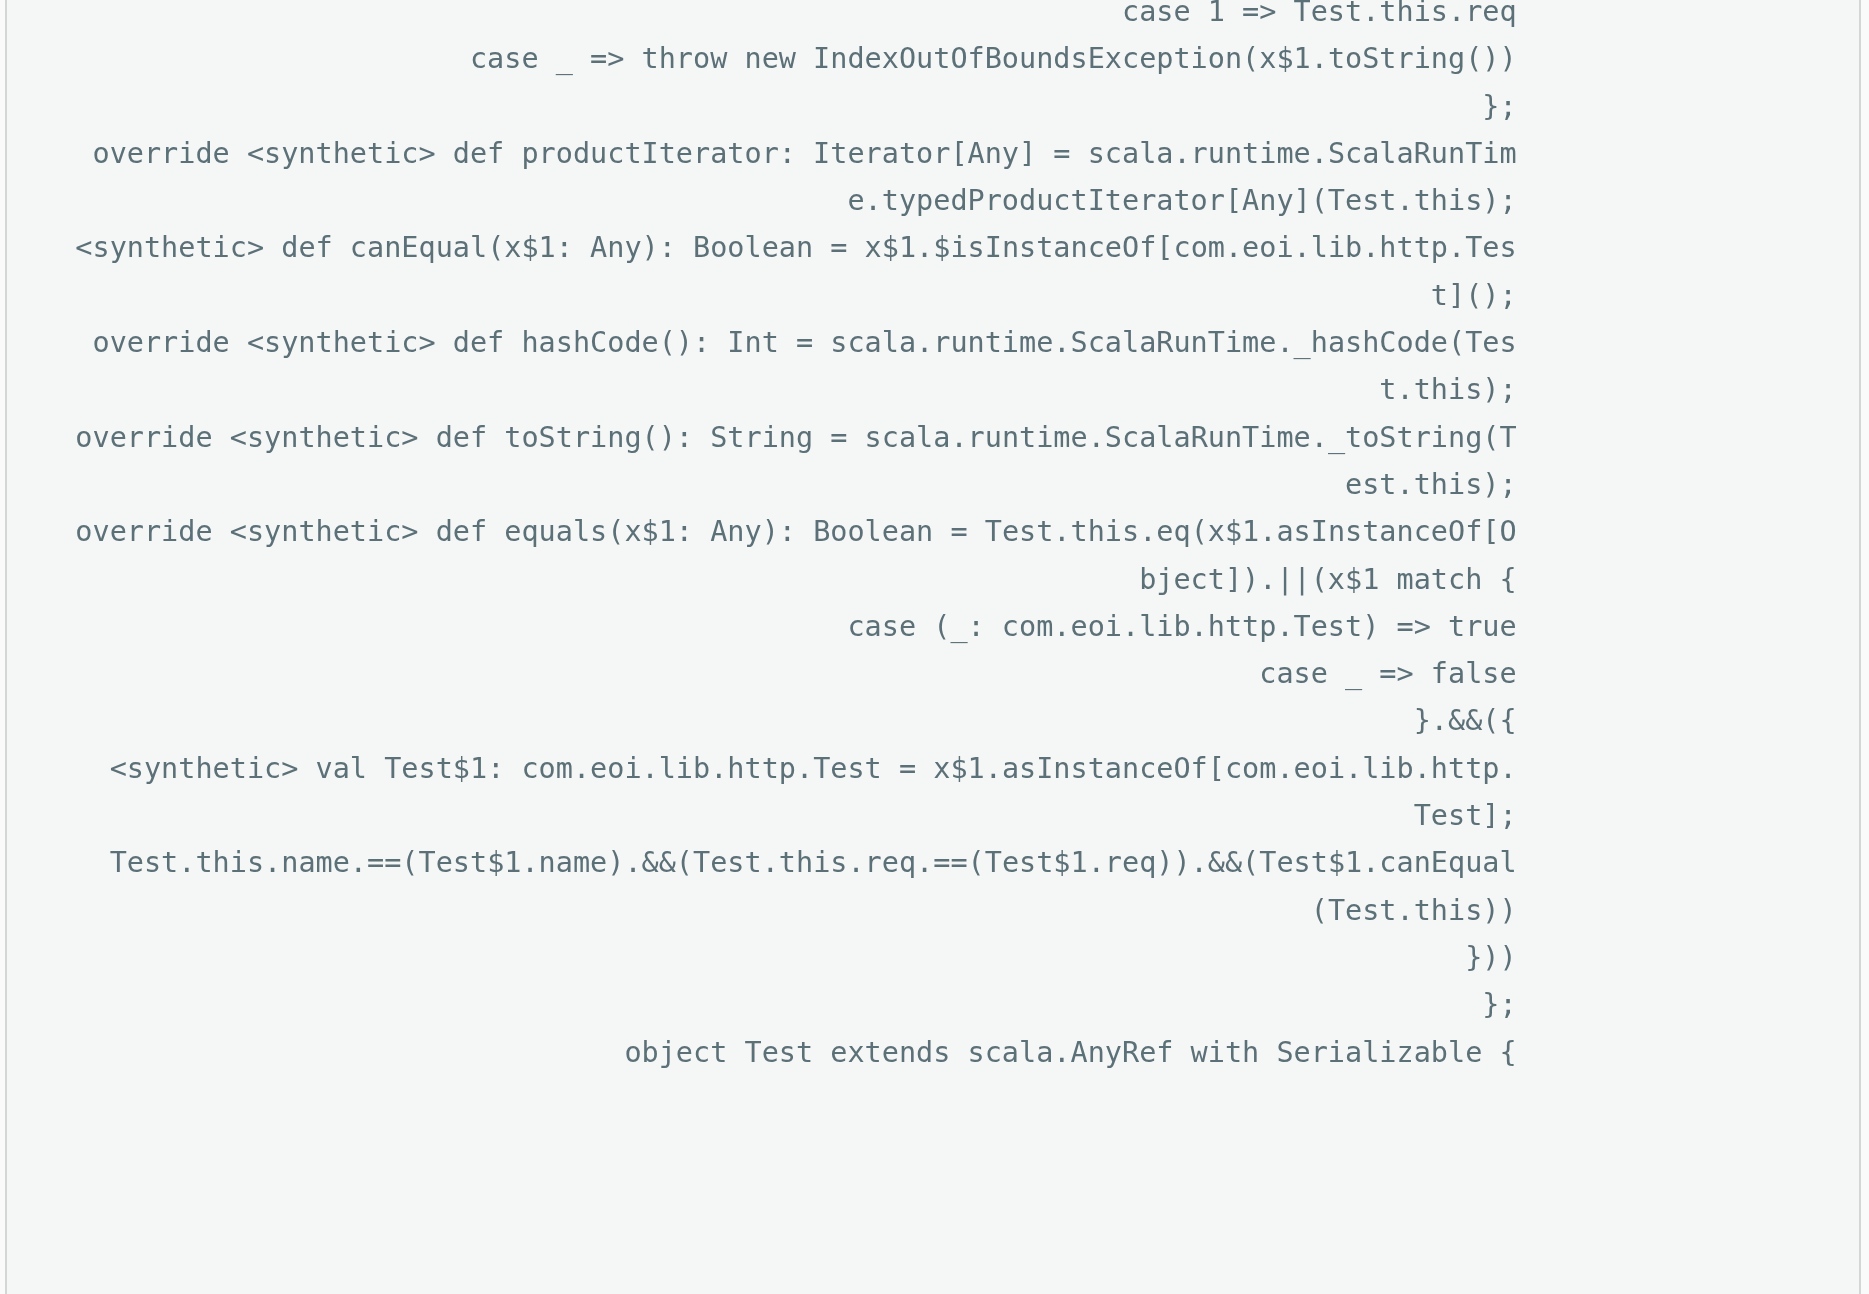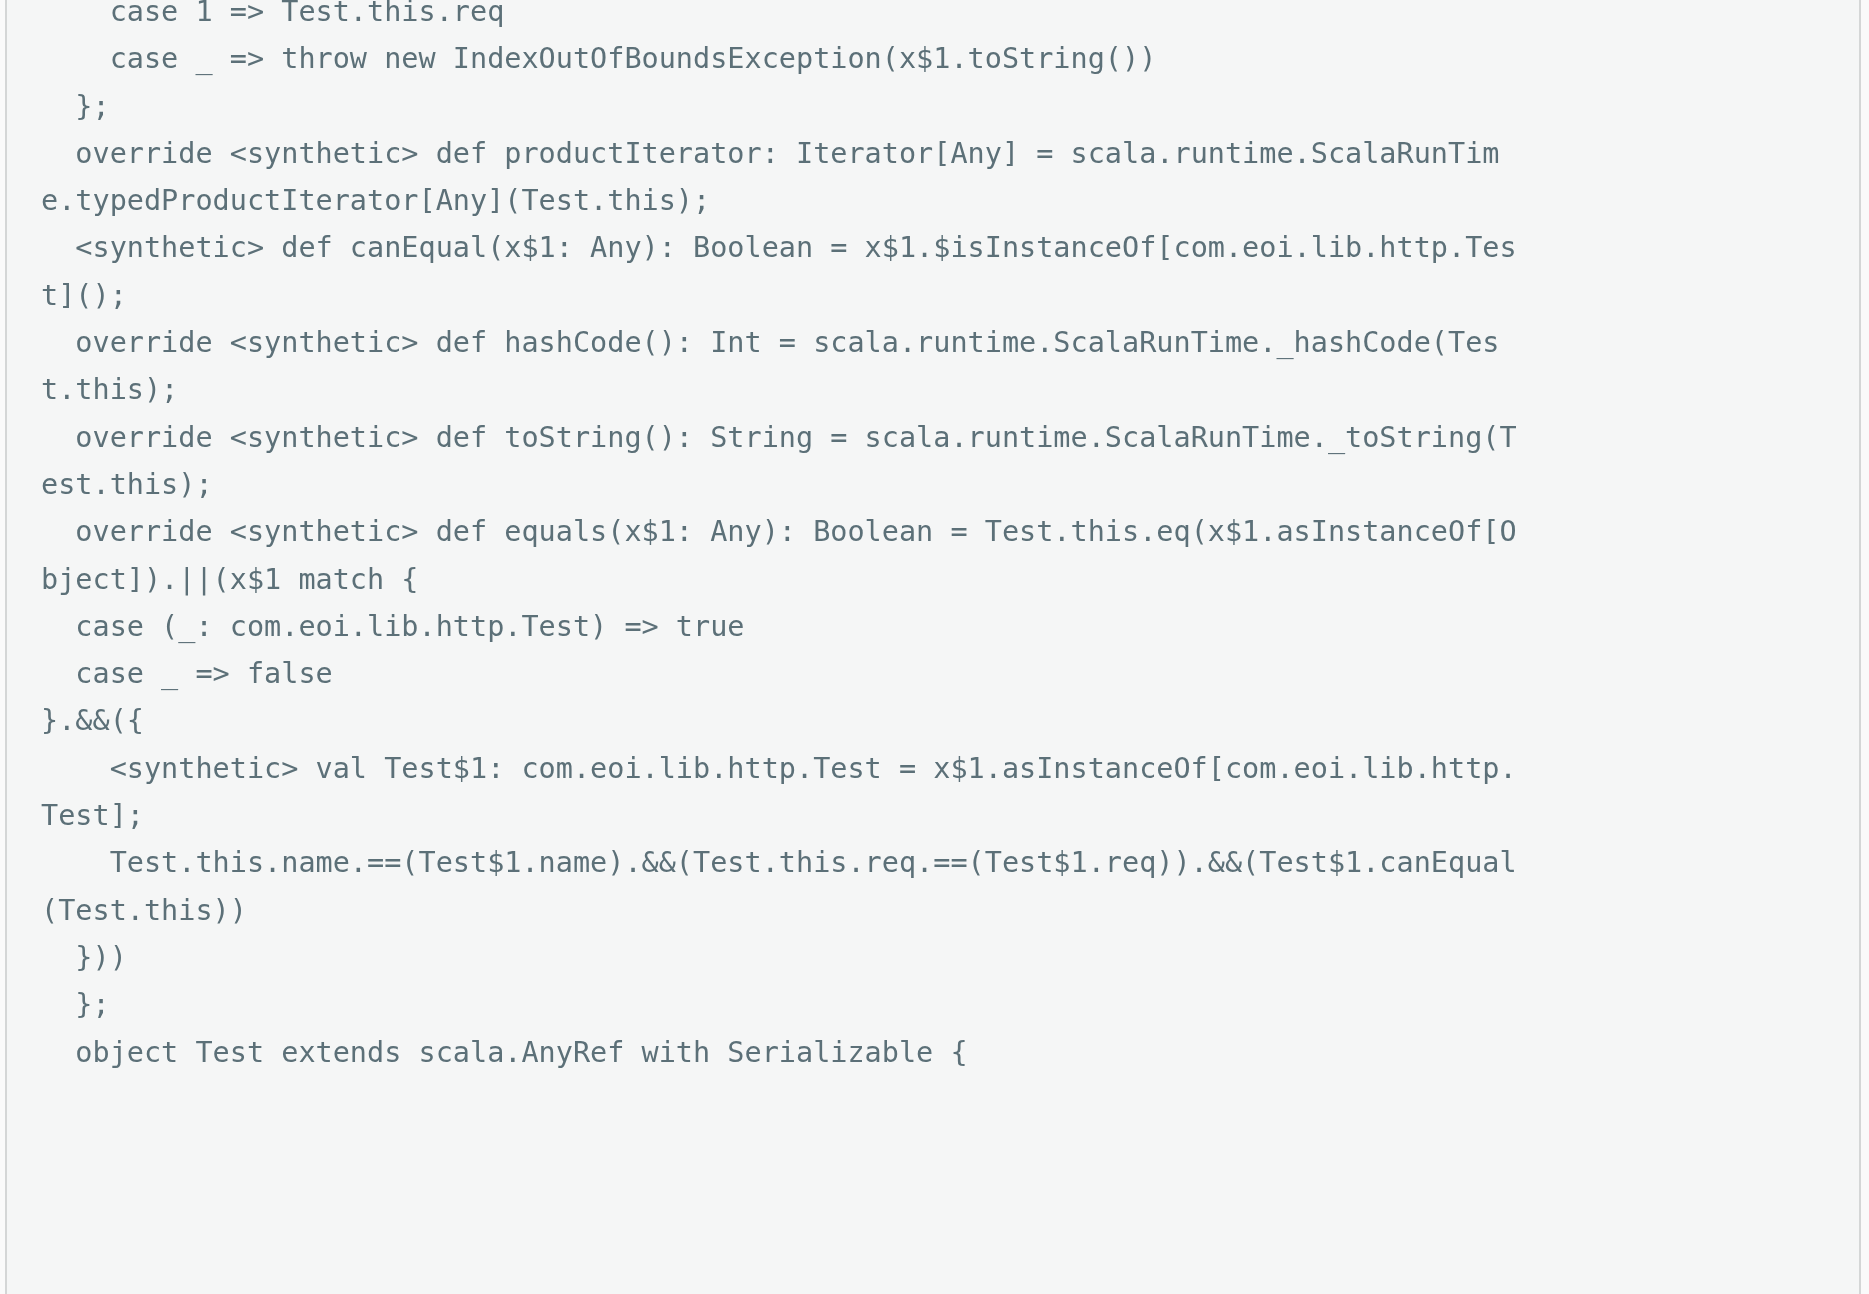--- a/index.html
+++ b/index.html
@@ -64,21 +64,21 @@
     white-space: pre-wrap;
     word-break: break-all;
     overflow-wrap: anywhere;
     tab-size: 2;
     -webkit-font-smoothing: antialiased;
   }
 </style>
 </head>
 <body>
 
-<div id="code-panel" style="background: rgb(245, 246, 246);">
+<div id="code-panel" style="background: rgb(245, 246, 246); text-align: right;">
 
   <div class="gutter left"></div>
   <div class="gutter right"></div>
 
   <div class="edge-rule left" style="background: rgb(212, 214, 214);"></div>
   <div class="edge-rule right" style="background: rgb(212, 214, 214);"></div>
 
   <pre id="code-text" style="color: rgb(92, 112, 120); width: 86ch;">    case 1 =&gt; Test.this.req
     case _ =&gt; throw new IndexOutOfBoundsException(x$1.toString())
   };

